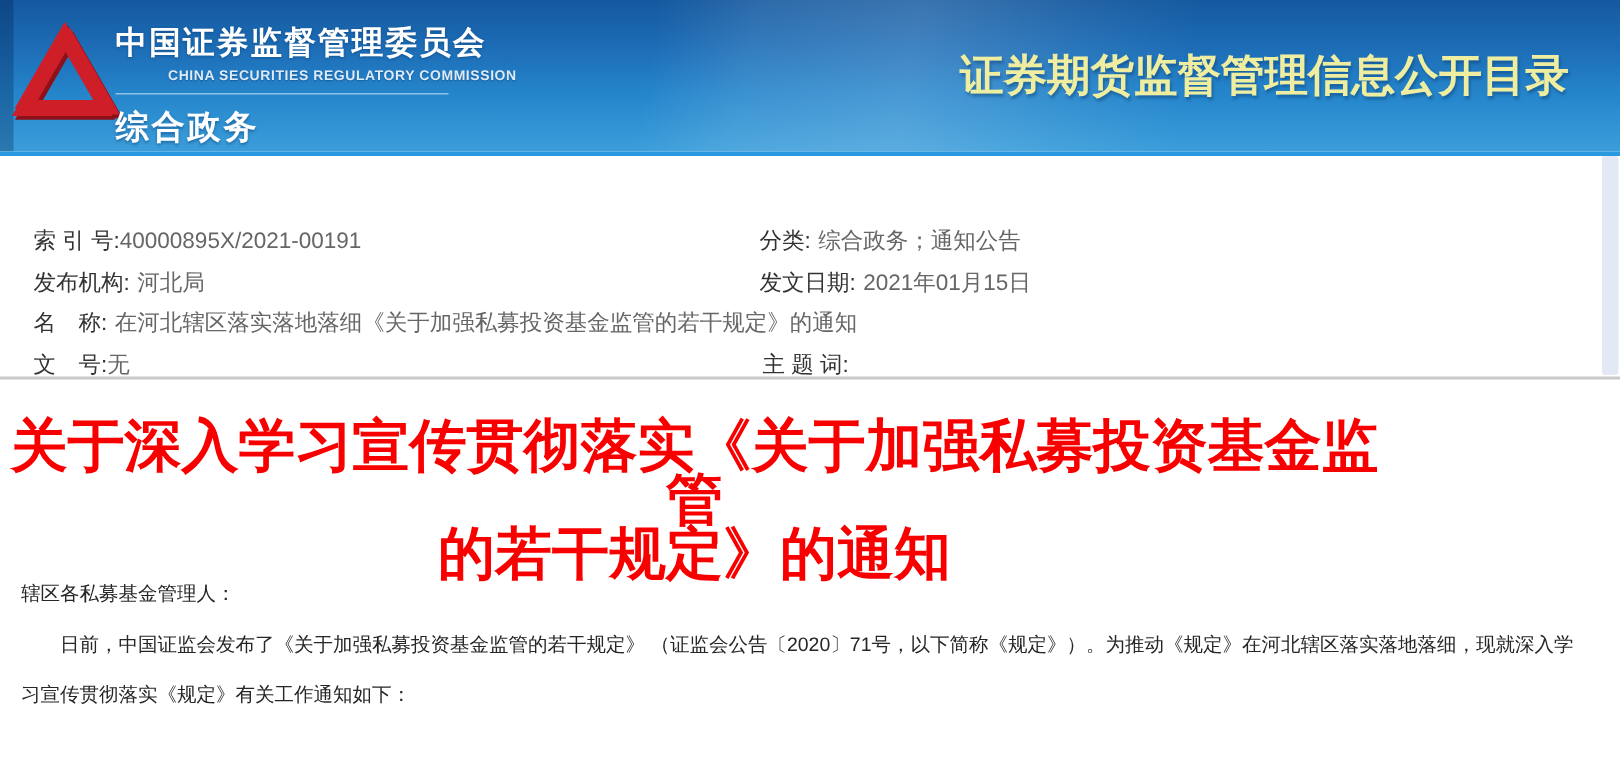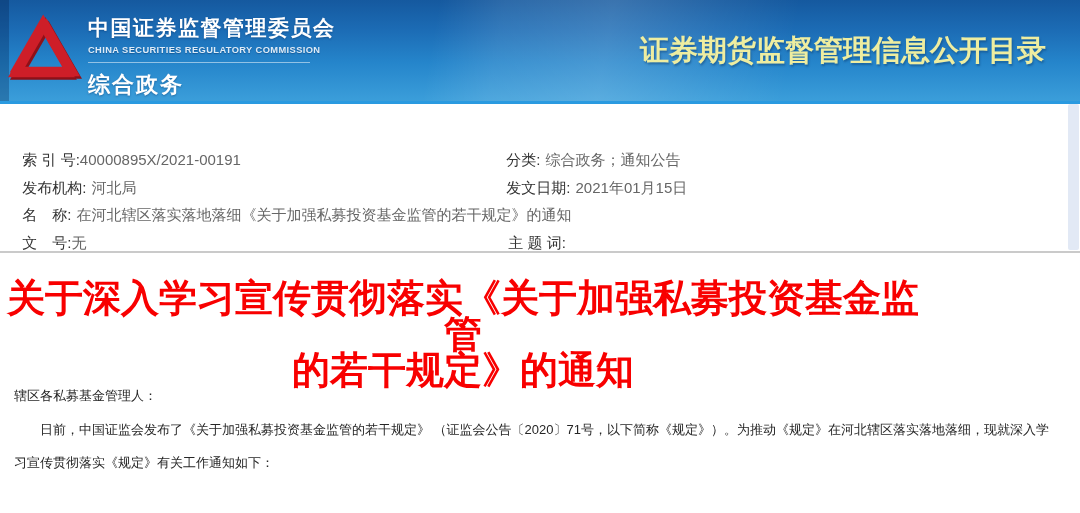--- a/index.html
+++ b/index.html
@@ -23,28 +23,28 @@
       rgba(255,255,255,0.16) 56%, rgba(255,255,255,0.06) 66%,
       rgba(255,255,255,0) 73%);
     pointer-events:none;
   }
   .banner-left-edge {
     position:absolute; left:0; top:0; bottom:0; width:9px;
     background:rgba(0,25,70,0.28); pointer-events:none;
   }
   .logo { position:absolute; left:8px; top:10px; width:76px; height:86px; }
 
-  .org { position:absolute; left:88px; top:14px; }
+  .org { position:absolute; left:77px; top:14px; }
   .org-cn {
     font-size:21px; font-weight:bold; color:#ffffff; letter-spacing:1.5px;
     text-shadow:0 1px 2px rgba(0,40,90,.4); white-space:pre;
   }
   .org-en {
     font-size:9.3px; font-weight:bold; color:#ddebf7; letter-spacing:0.4px;
-    margin-top:3px; text-shadow:0 1px 1px rgba(0,40,90,.4); white-space:pre;
+    margin-top:3px; text-shadow:0 1px 1px rgba(0,40,90,.4); white-space:pre;margin-left:35px;
   }
   .org-divider { width:222px; height:1px; background:rgba(255,255,255,0.5); margin:7px 0; }
   .org-branch {
     font-size:22px; font-weight:bold; color:#ffffff; letter-spacing:2px;
     text-shadow:0 1px 2px rgba(0,40,90,.4); white-space:pre;
   }
   .directory-title {
     position:absolute; left:640px; top:31px;
     font-size:29px; font-weight:bold; color:#eeeda0;
     text-shadow:1px 2px 2px rgba(10,60,110,.45); white-space:pre;

